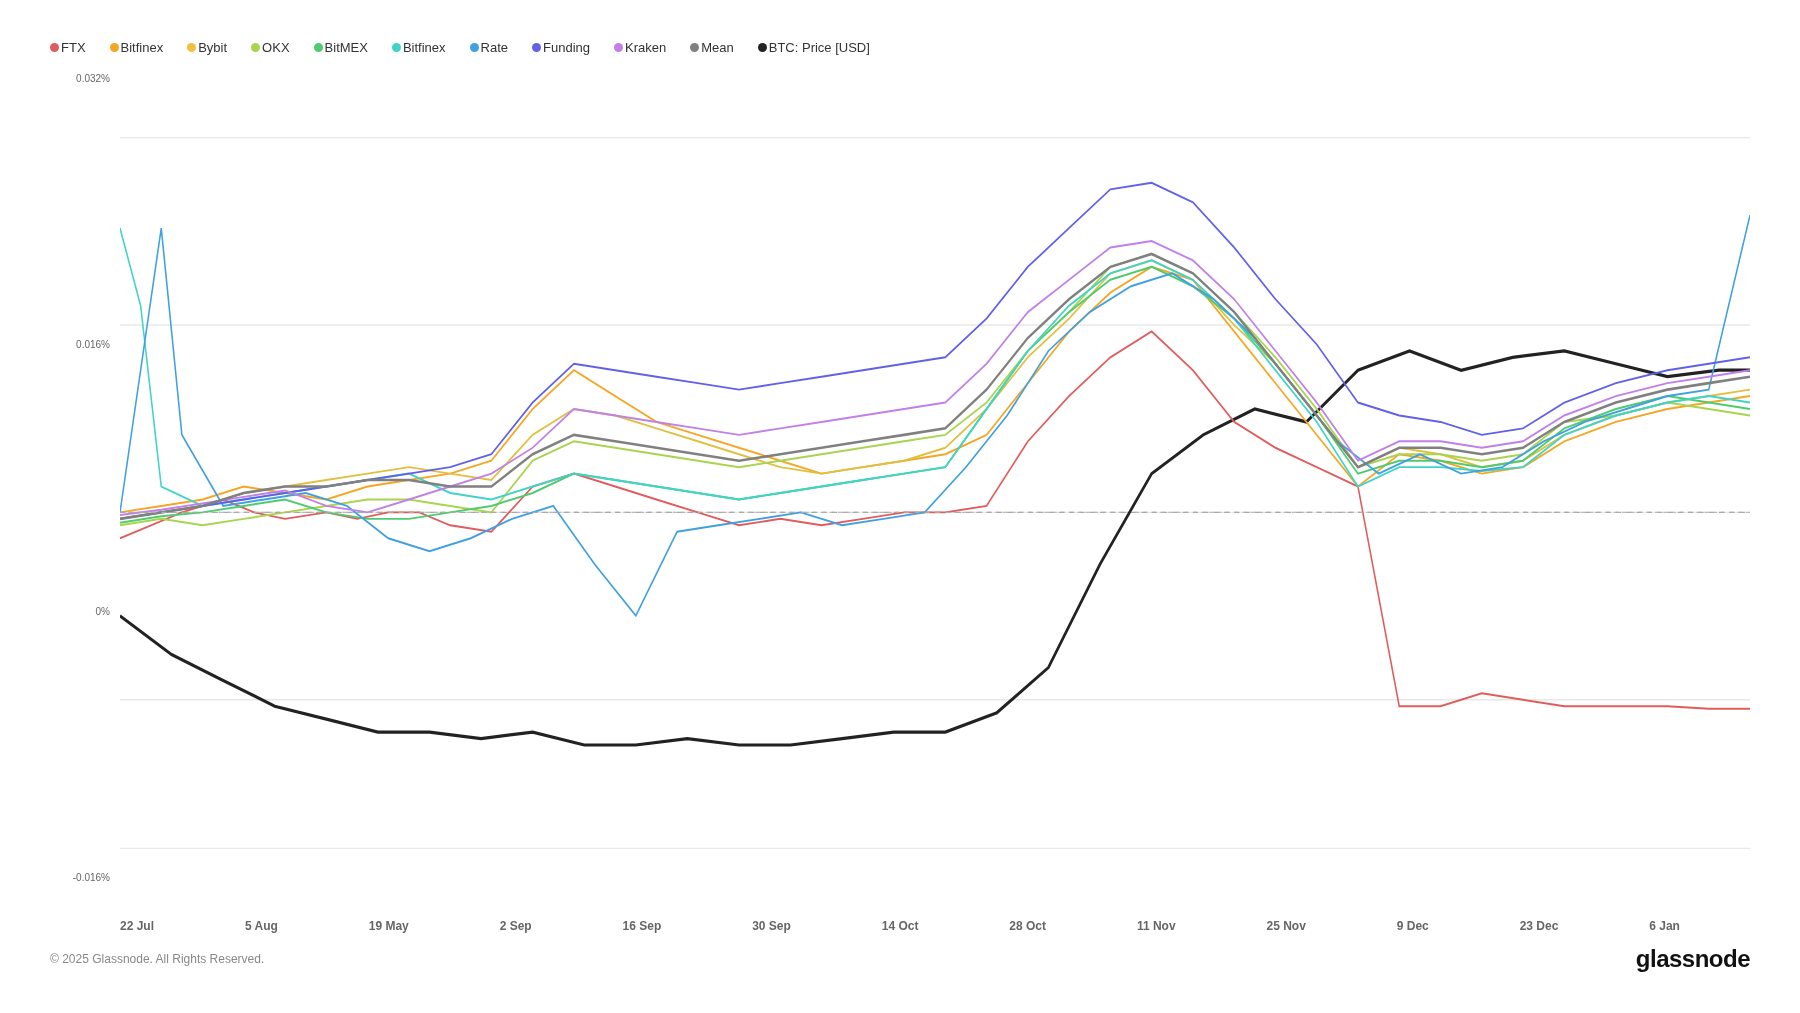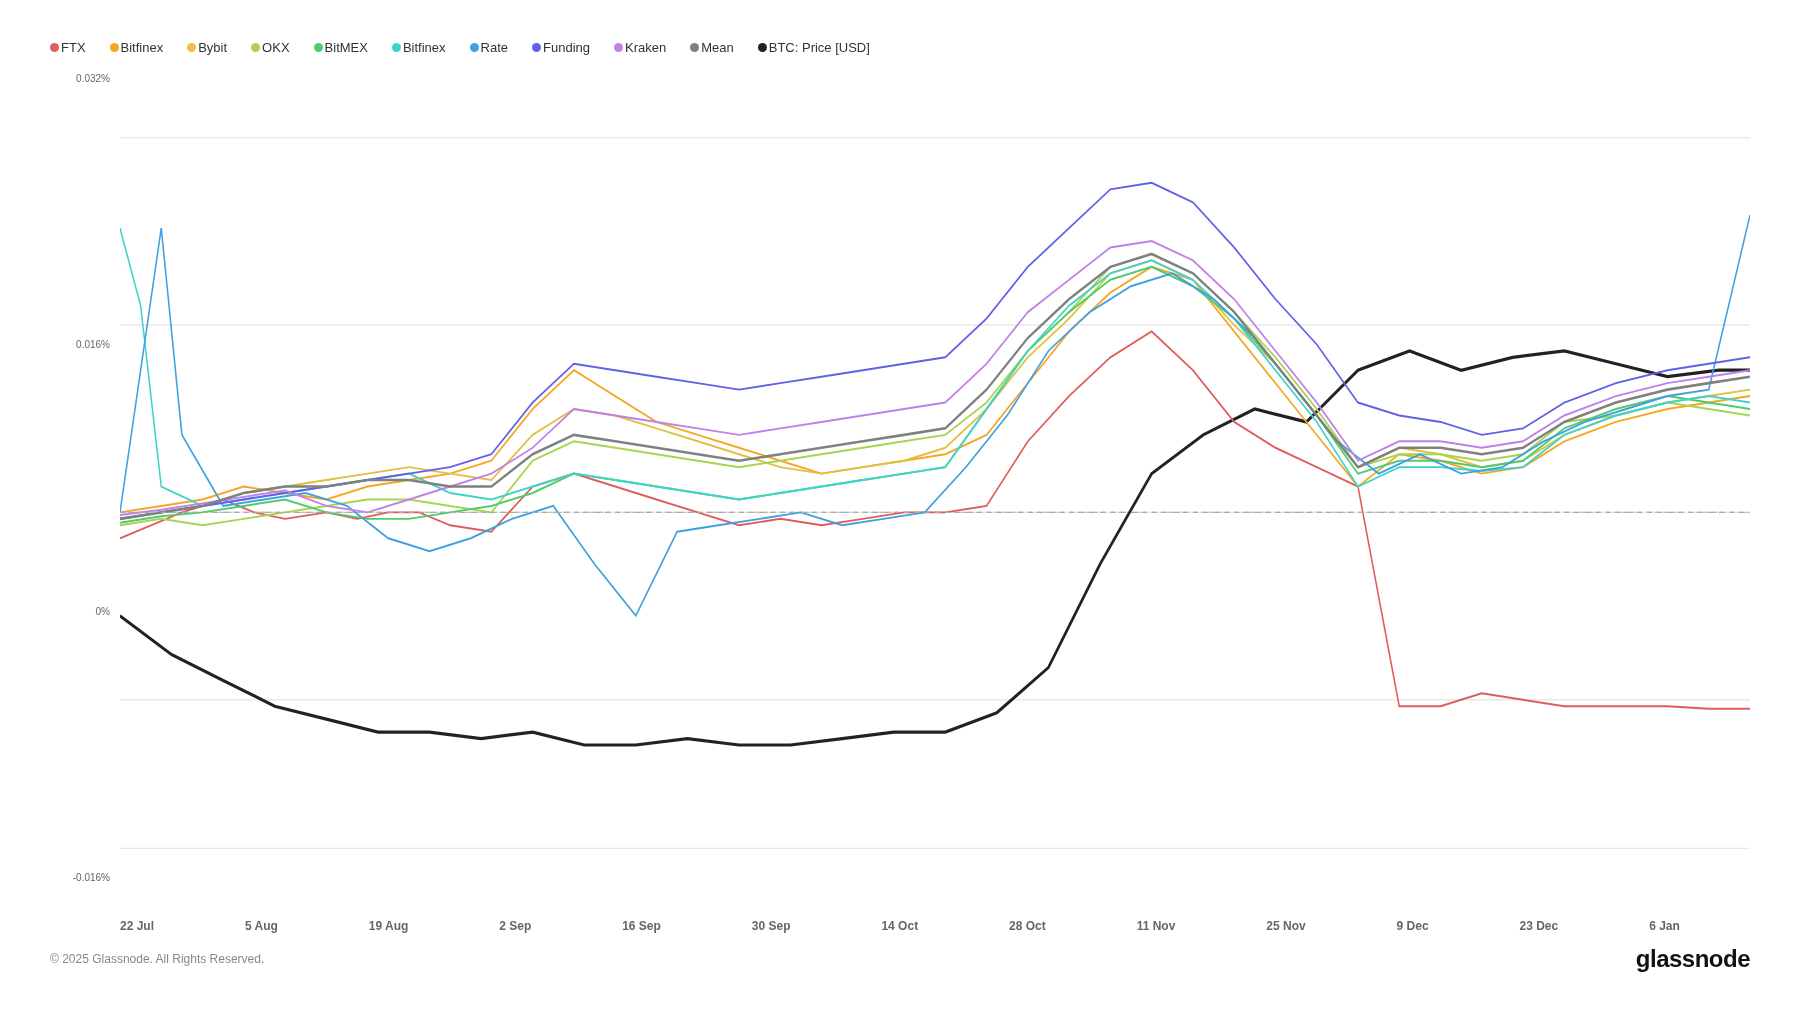--- a/index.html
+++ b/index.html
@@ -259,21 +259,21 @@
         <line x1="1580" y1="220" x2="1590" y2="220" stroke="#aaa" stroke-width="1"></line>
         <line x1="1580" y1="450" x2="1590" y2="450" stroke="#aaa" stroke-width="1"></line>
       </svg>
     </div>
   </div>
 
   <div class="x-axis">
 
   <span class="x-axis-label">22 Jul</span>
       <span class="x-axis-label">5 Aug</span>
-      <span class="x-axis-label">19 Aug</span>
+      <span class="x-axis-label">19 May</span>
       <span class="x-axis-label">2 Sep</span>
       <span class="x-axis-label">16 Sep</span>
       <span class="x-axis-label">30 Sep</span>
       <span class="x-axis-label">14 Oct</span>
       <span class="x-axis-label">28 Oct</span>
       <span class="x-axis-label">11 Nov</span>
       <span class="x-axis-label">25 Nov</span>
       <span class="x-axis-label">9 Dec</span>
       <span class="x-axis-label">23 Dec</span>
       <span class="x-axis-label">6 Jan</span>

